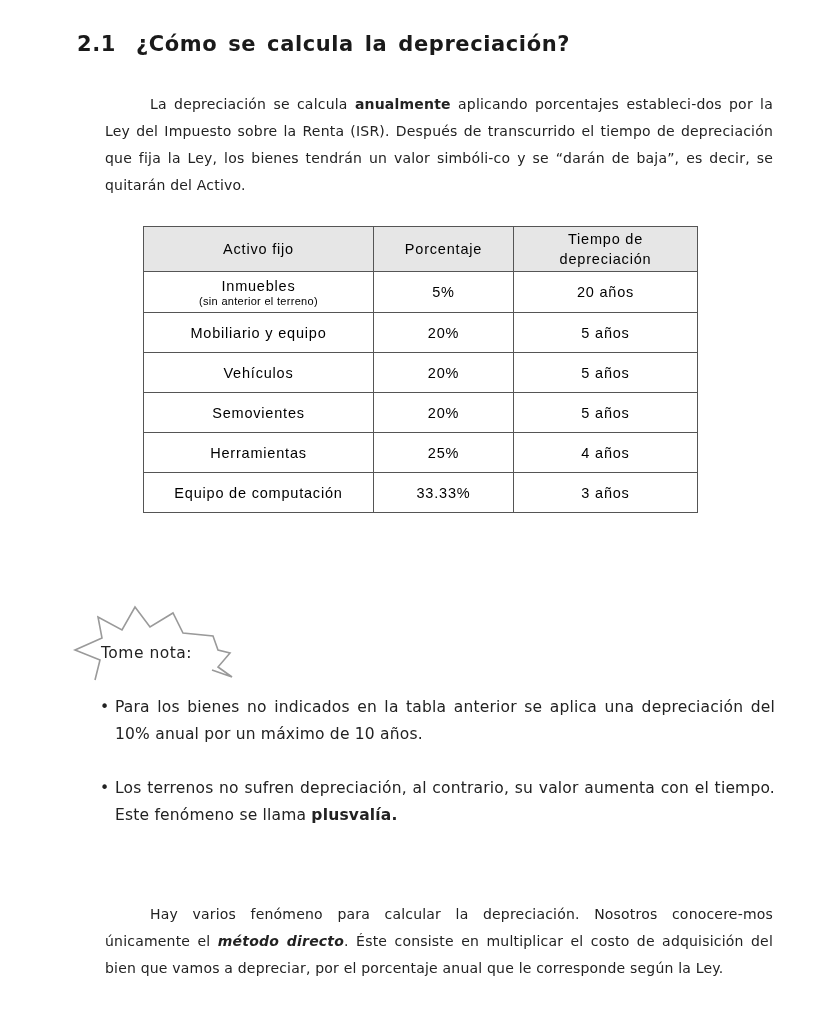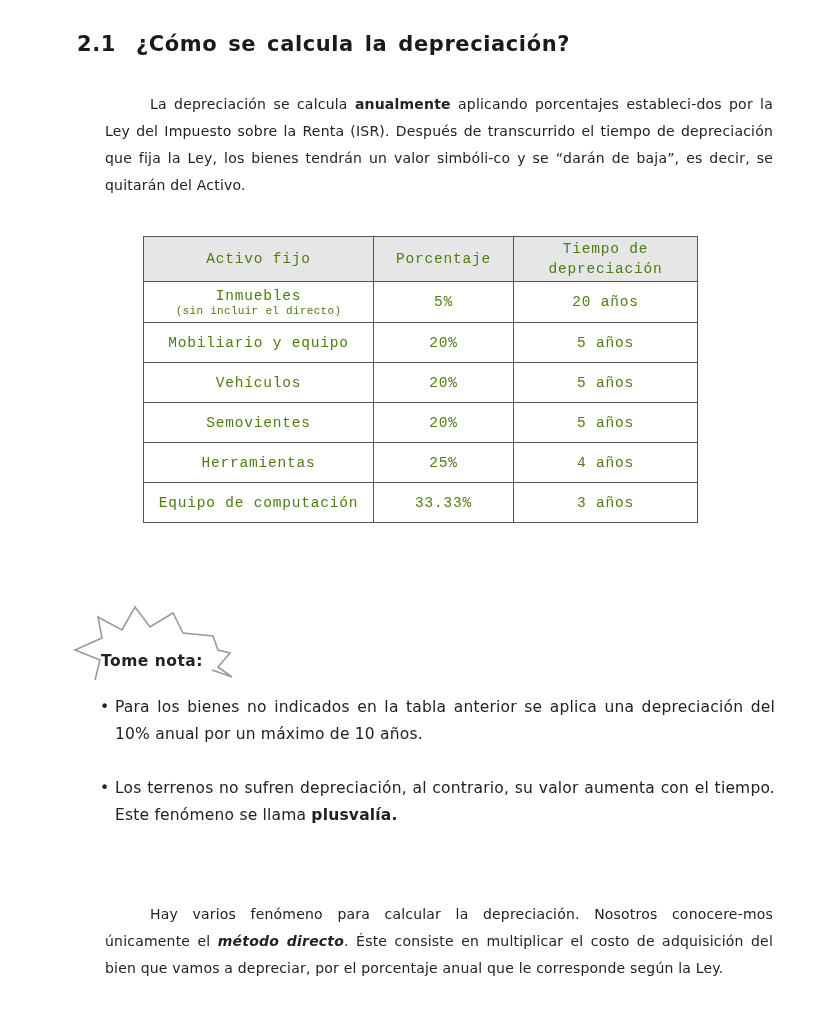--- a/index.html
+++ b/index.html
@@ -6,32 +6,32 @@
   body { width:832px; height:1024px; position:relative; overflow:hidden;
          font-family:"DejaVu Sans", sans-serif; color:#1a1a1a; }
   .title { position:absolute; left:77px; top:18px; font-size:21px; font-weight:bold;
            letter-spacing:0.6px; word-spacing:3px; }
   .title .num { margin-right:20px; }
   .para { position:absolute; left:105px; width:668px; font-size:14px; line-height:27px;
           text-align:justify; letter-spacing:0.2px; color:#222; }
   .para .indent { display:inline-block; width:45px; }
   .p1 { top:77px; }
   .p3 { top:887px; }
-  table.dep { position:absolute; left:143px; top:236px; border-collapse:collapse;
-              font-family:Liberation Mono, monospace; font-size:14.5px; letter-spacing:0.8px; color:#4d7c0f; }
+  table.dep { position:absolute; left:143px; top:226px; border-collapse:collapse;
+              font-family:Liberation Sans, sans-serif; font-size:14.5px; letter-spacing:0.8px; color:#000000; }
   table.dep th, table.dep td { border:1.3px solid #555; text-align:center; padding:0; }
   table.dep th { background:#e6e6e6; font-weight:normal; height:44px; line-height:20px; }
   table.dep td { height:39px; }
   table.dep tr.first td { height:40px; }
   .c1 { width:229px; } .c2 { width:139px; } .c3 { width:183px; }
   .sub { font-size:11px; display:block; line-height:13px; letter-spacing:0.3px; }
   .main { display:block; line-height:18px; }
   .burst { position:absolute; left:70px; top:605px; width:170px; height:80px; }
-  .burst-label { position:absolute; left:101px; top:644px; font-size:15.5px; font-weight:bold;
-                 letter-spacing:0.5px; color:#222;margin-top:8px; }
+  .burst-label { position:absolute; left:101px; top:644px; font-size:15.5px; font-weight:normal;
+                 letter-spacing:0.5px; color:#222; }
   .bullets { position:absolute; left:100px; top:694px; width:675px; font-size:15.5px;
              line-height:27px; letter-spacing:0.2px; color:#222; }
   .bullet { position:relative; padding-left:15px; margin-bottom:27px; text-align:justify; }
   .bullet .dot { position:absolute; left:0; top:0; }
 </style>
 </head>
 <body>
 
 <h1 class="title">
   <span class="num">2.1</span><span>¿Cómo se calcula la depreciación?</span>
@@ -46,21 +46,21 @@
       <th class="c2">Porcentaje</th>
       <th class="c3">
           <span style="display:block;width:120px;margin:0 auto;">Tiempo de depreciación</span>
         </th>
     </tr>
   </thead>
   <tbody>
     <tr class="first">
       <td>
           <span class="main">Inmuebles</span>
-          <span class="sub">(sin incluir el directo)</span>
+          <span class="sub">(sin anterior el terreno)</span>
         </td>
       <td>5%</td>
       <td>20 años</td>
     </tr>
     <tr>
       <td>Mobiliario y equipo</td>
       <td>20%</td>
       <td>5 años</td>
     </tr>
     <tr>

